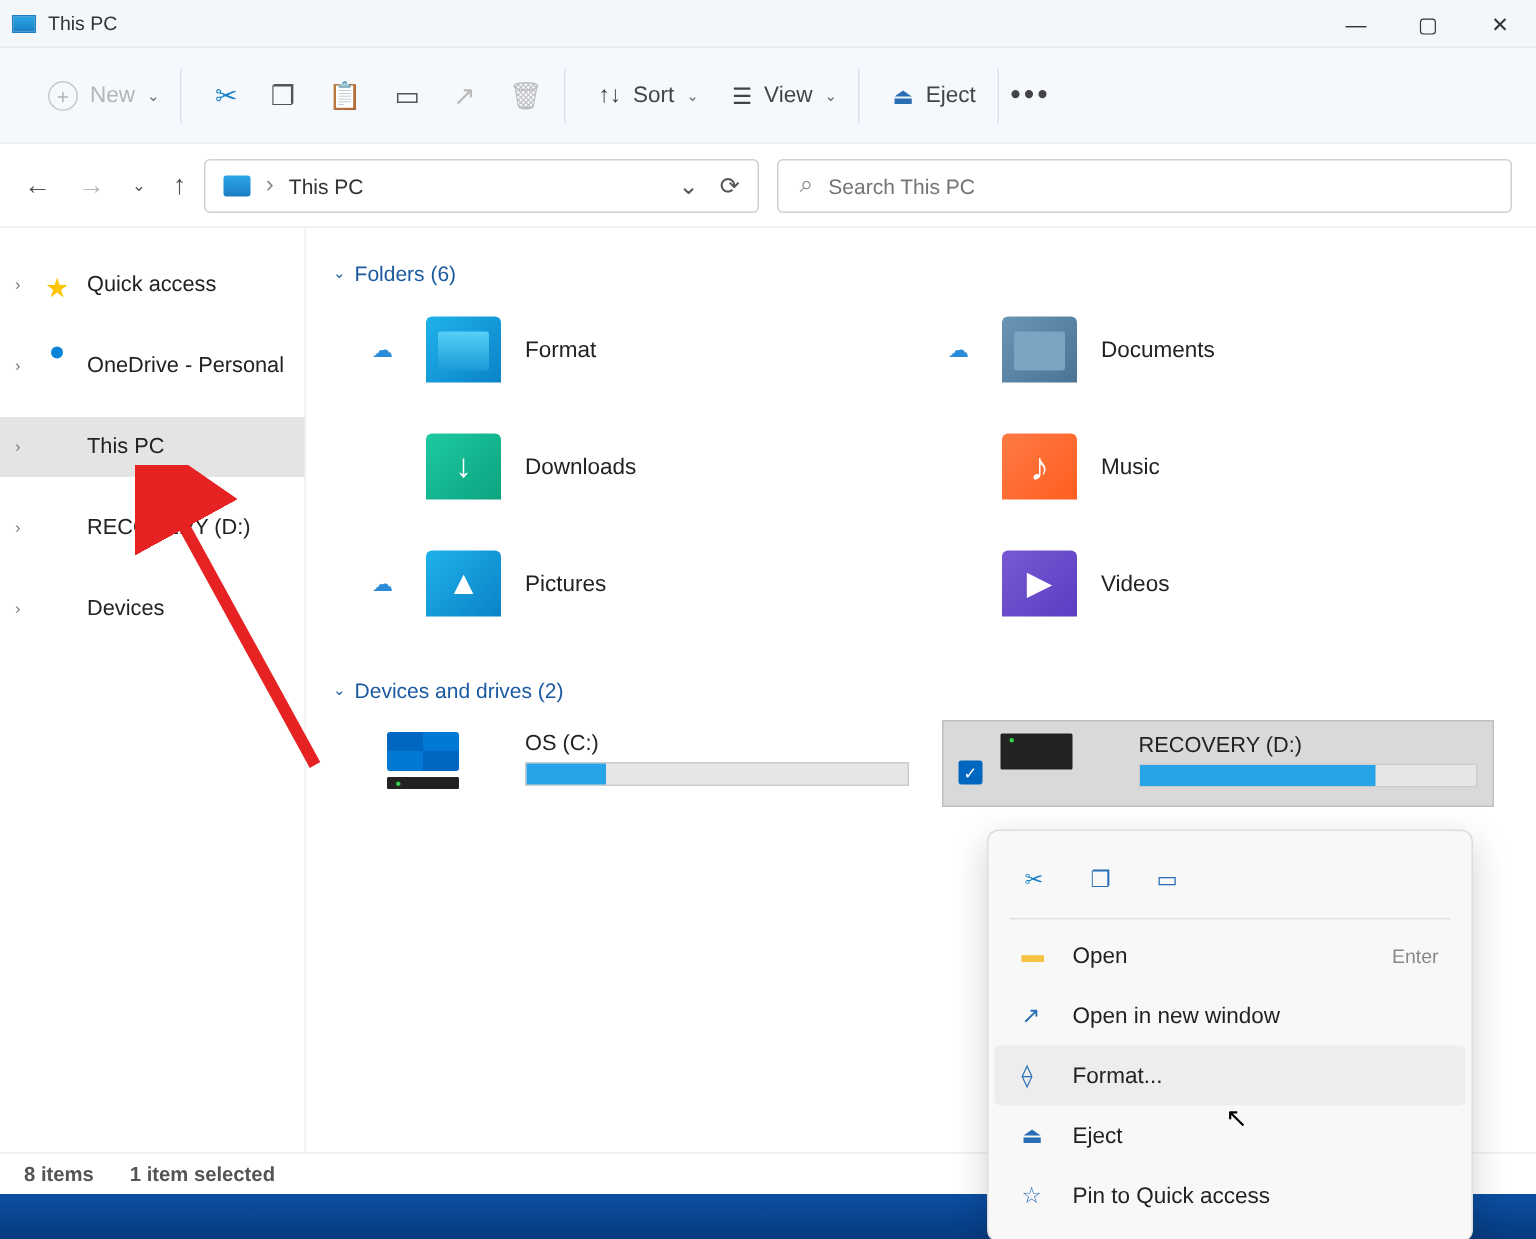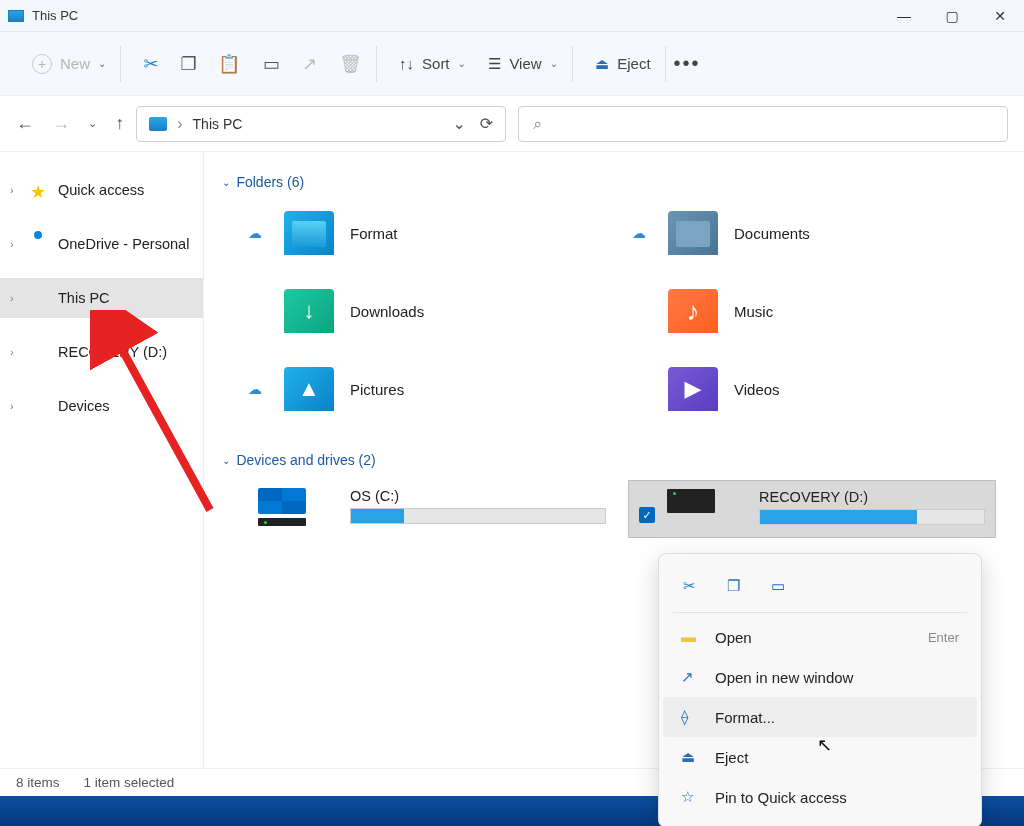--- a/index.html
+++ b/index.html
@@ -83,21 +83,21 @@
 
 .ctxmenu { position: absolute; right: 42px; bottom: -2px; width: 324px; background:#f8f8f8; border:1px solid #ddd; border-radius:8px; box-shadow: 0 8px 24px rgba(0,0,0,0.18); padding: 10px 4px; }
 .ctx-row { height: 40px; display:flex; align-items:center; padding: 0 18px; gap: 16px; font-size: 15px; color:#222; border-radius:4px; }
 .ctx-row.iconrow { gap: 26px; padding-left: 20px; height: 44px; }
 .ctx-row.hover { background:#ededed; }
 .ctx-row .shortcut { margin-left:auto; color:#888; font-size:13px; }
 .ctx-row svg, .ctx-row .cicon { width:18px; height:18px; color:#2a6fb5; flex-shrink:0; }
 .ctx-divider { height:1px; background:#e2e2e2; margin:4px 10px; }
 
 
-.statusbar { position:absolute; bottom:30px; left:0; right:0; height:28px; border-top:1px solid #eee; display:flex; align-items:center; padding: 0 16px; gap: 24px; font-size:13.5px; color:#555; background:#fff; }
+.statusbar { position:absolute; bottom:30px; left:0; right:0; height:28px; border-top:1px solid #eee; display:flex; align-items:center; padding: 0 16px; gap: 24px; font-size:13.5px; color:#555; background:#fff;font-weight:bold; }
 .taskbar { position:absolute; bottom:0; left:0; right:0; height:30px; background: linear-gradient(#0b4fa3,#063a7e); }
 
 
 .red-arrow { position:absolute; left:90px; top:310px; pointer-events:none; }
 
 .cursor { position:absolute; right:192px; bottom:70px; font-size:18px; color:#000; pointer-events:none; }
 </style>
 </head>
 <body>
 
@@ -159,20 +159,21 @@
     <div class="monitor"></div>
     <span style="color:#888;">›</span>
     <span class="crumb">This PC</span>
     <div class="addr-right">
       <span>⌄</span>
       <span>⟳</span>
     </div>
   </div>
   <div class="searchbar">
     <span>⌕</span>
+    <input placeholder="Search This PC" style="">
   </div>
 </div>
 
 <div class="main">
   <div class="sidebar">
     <div class="side-item">
       <span class="expand">›</span>
       <span class="icon icon-star">★</span>
       <span>Quick access</span>
     </div>

